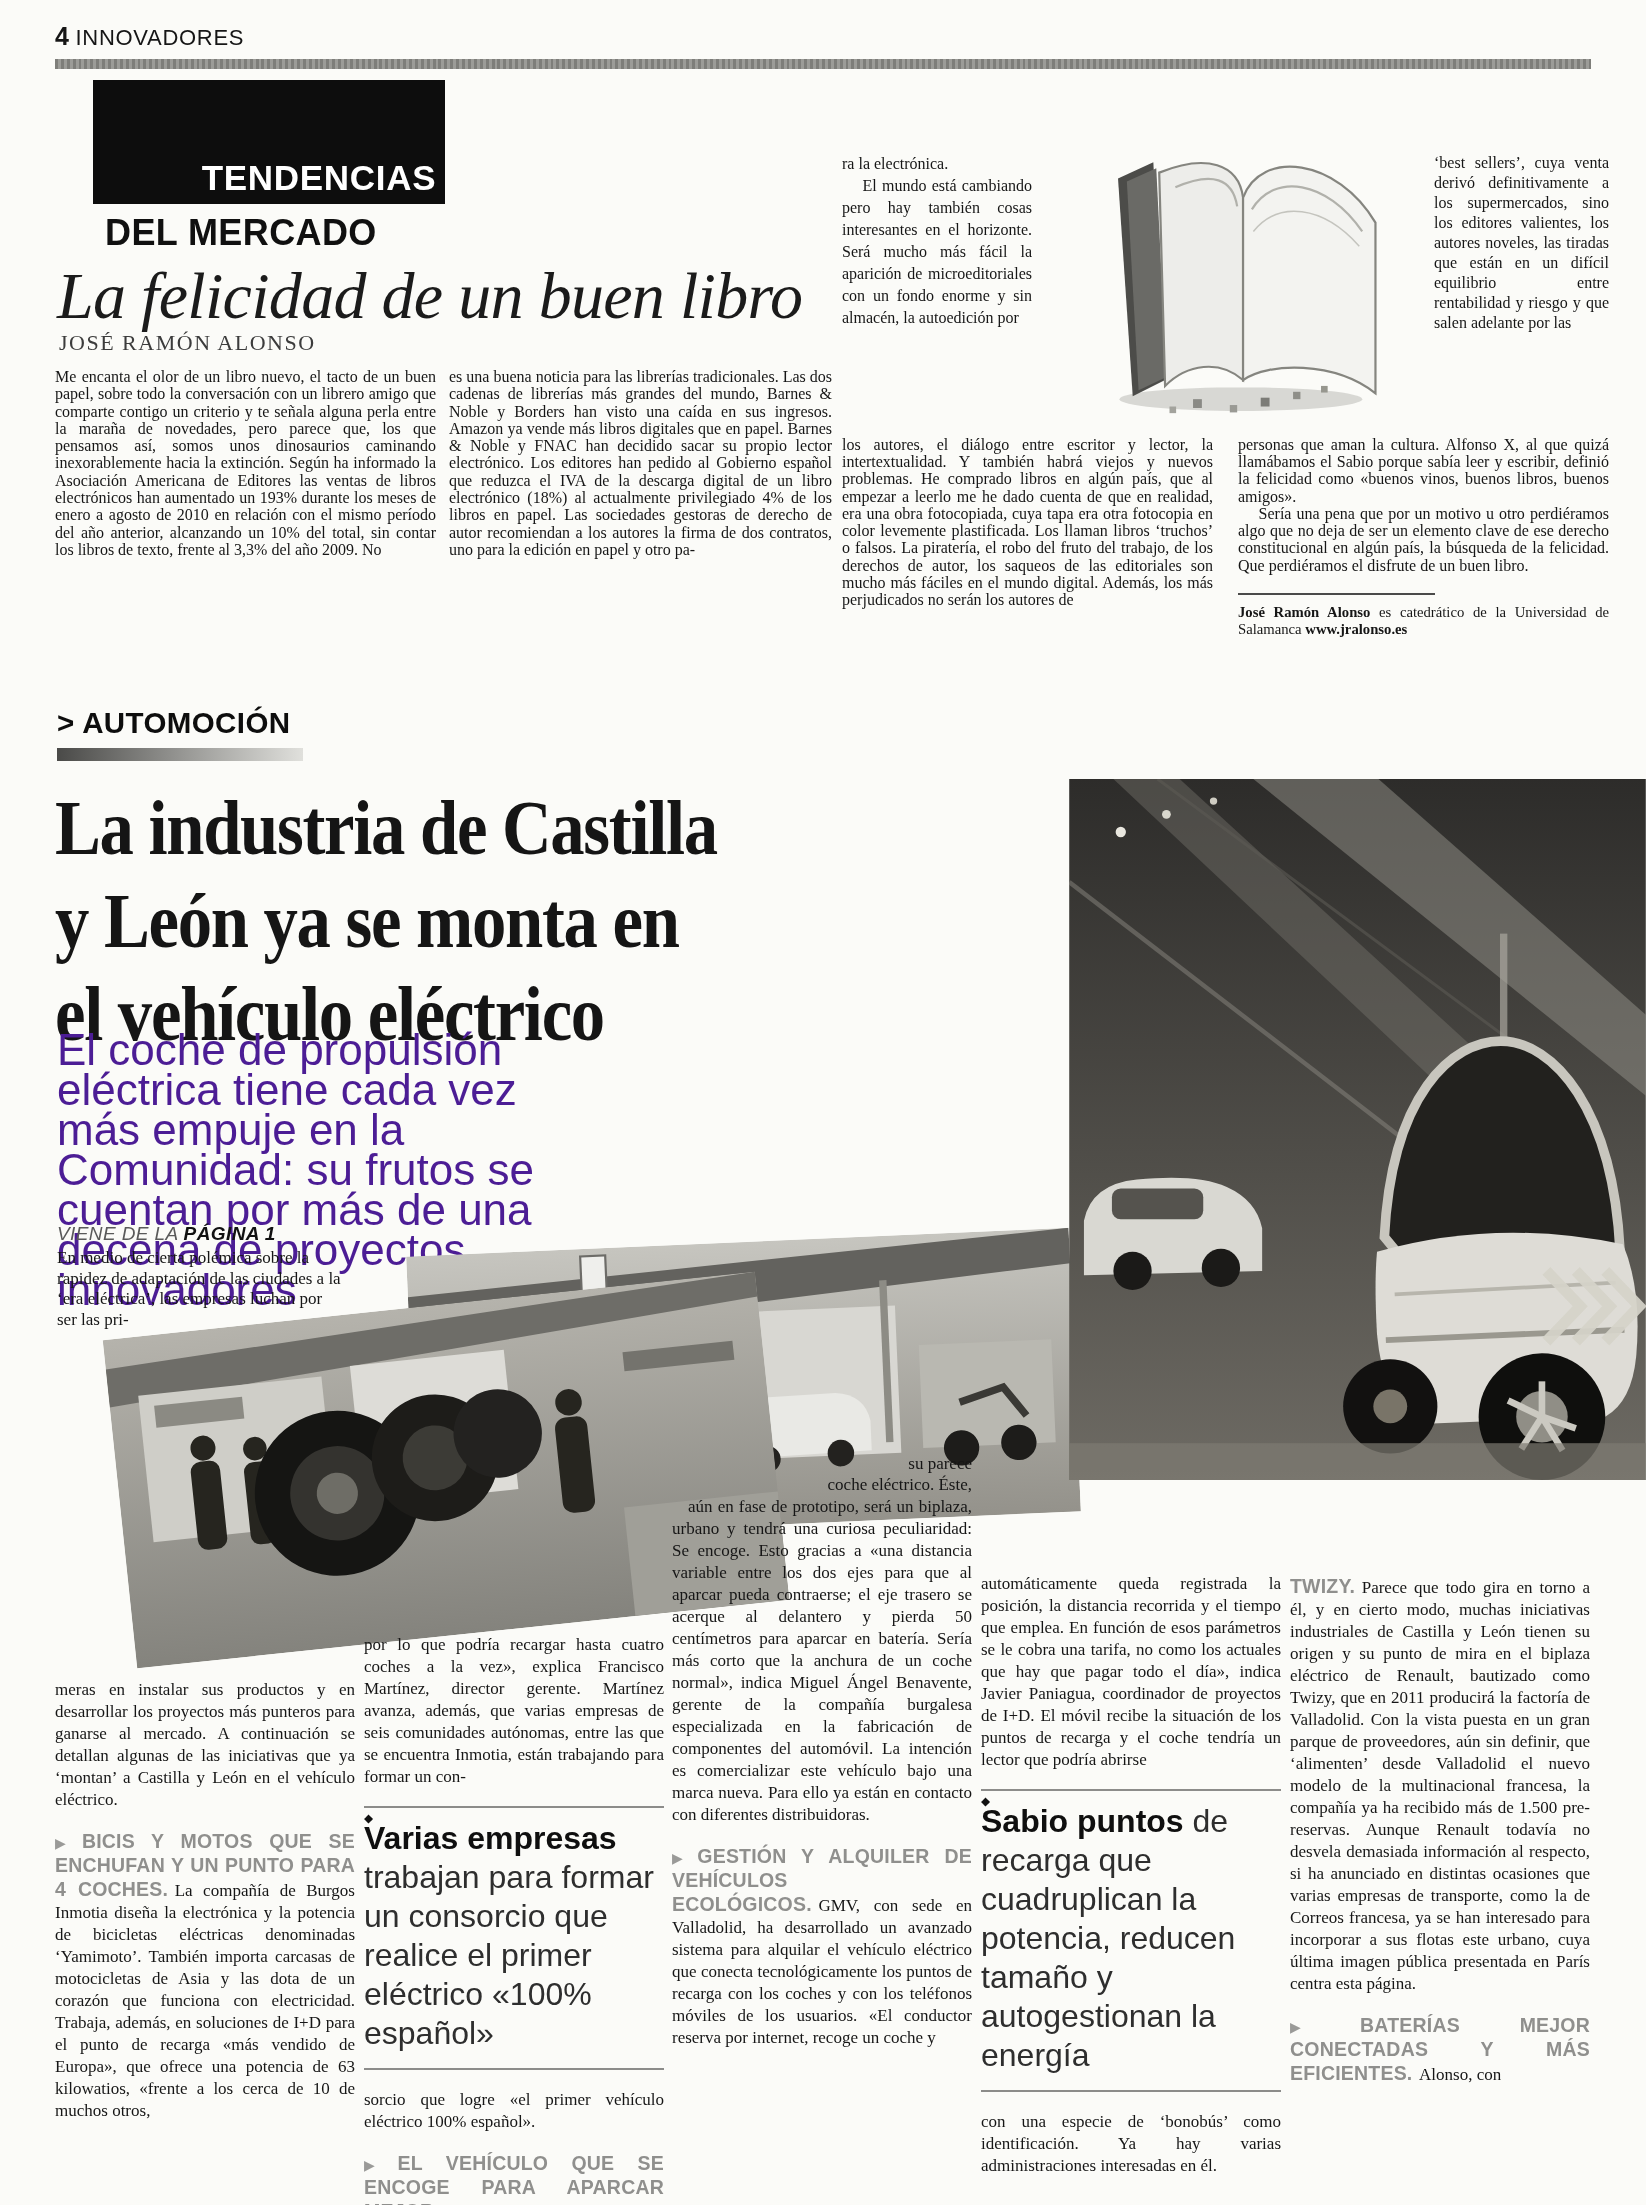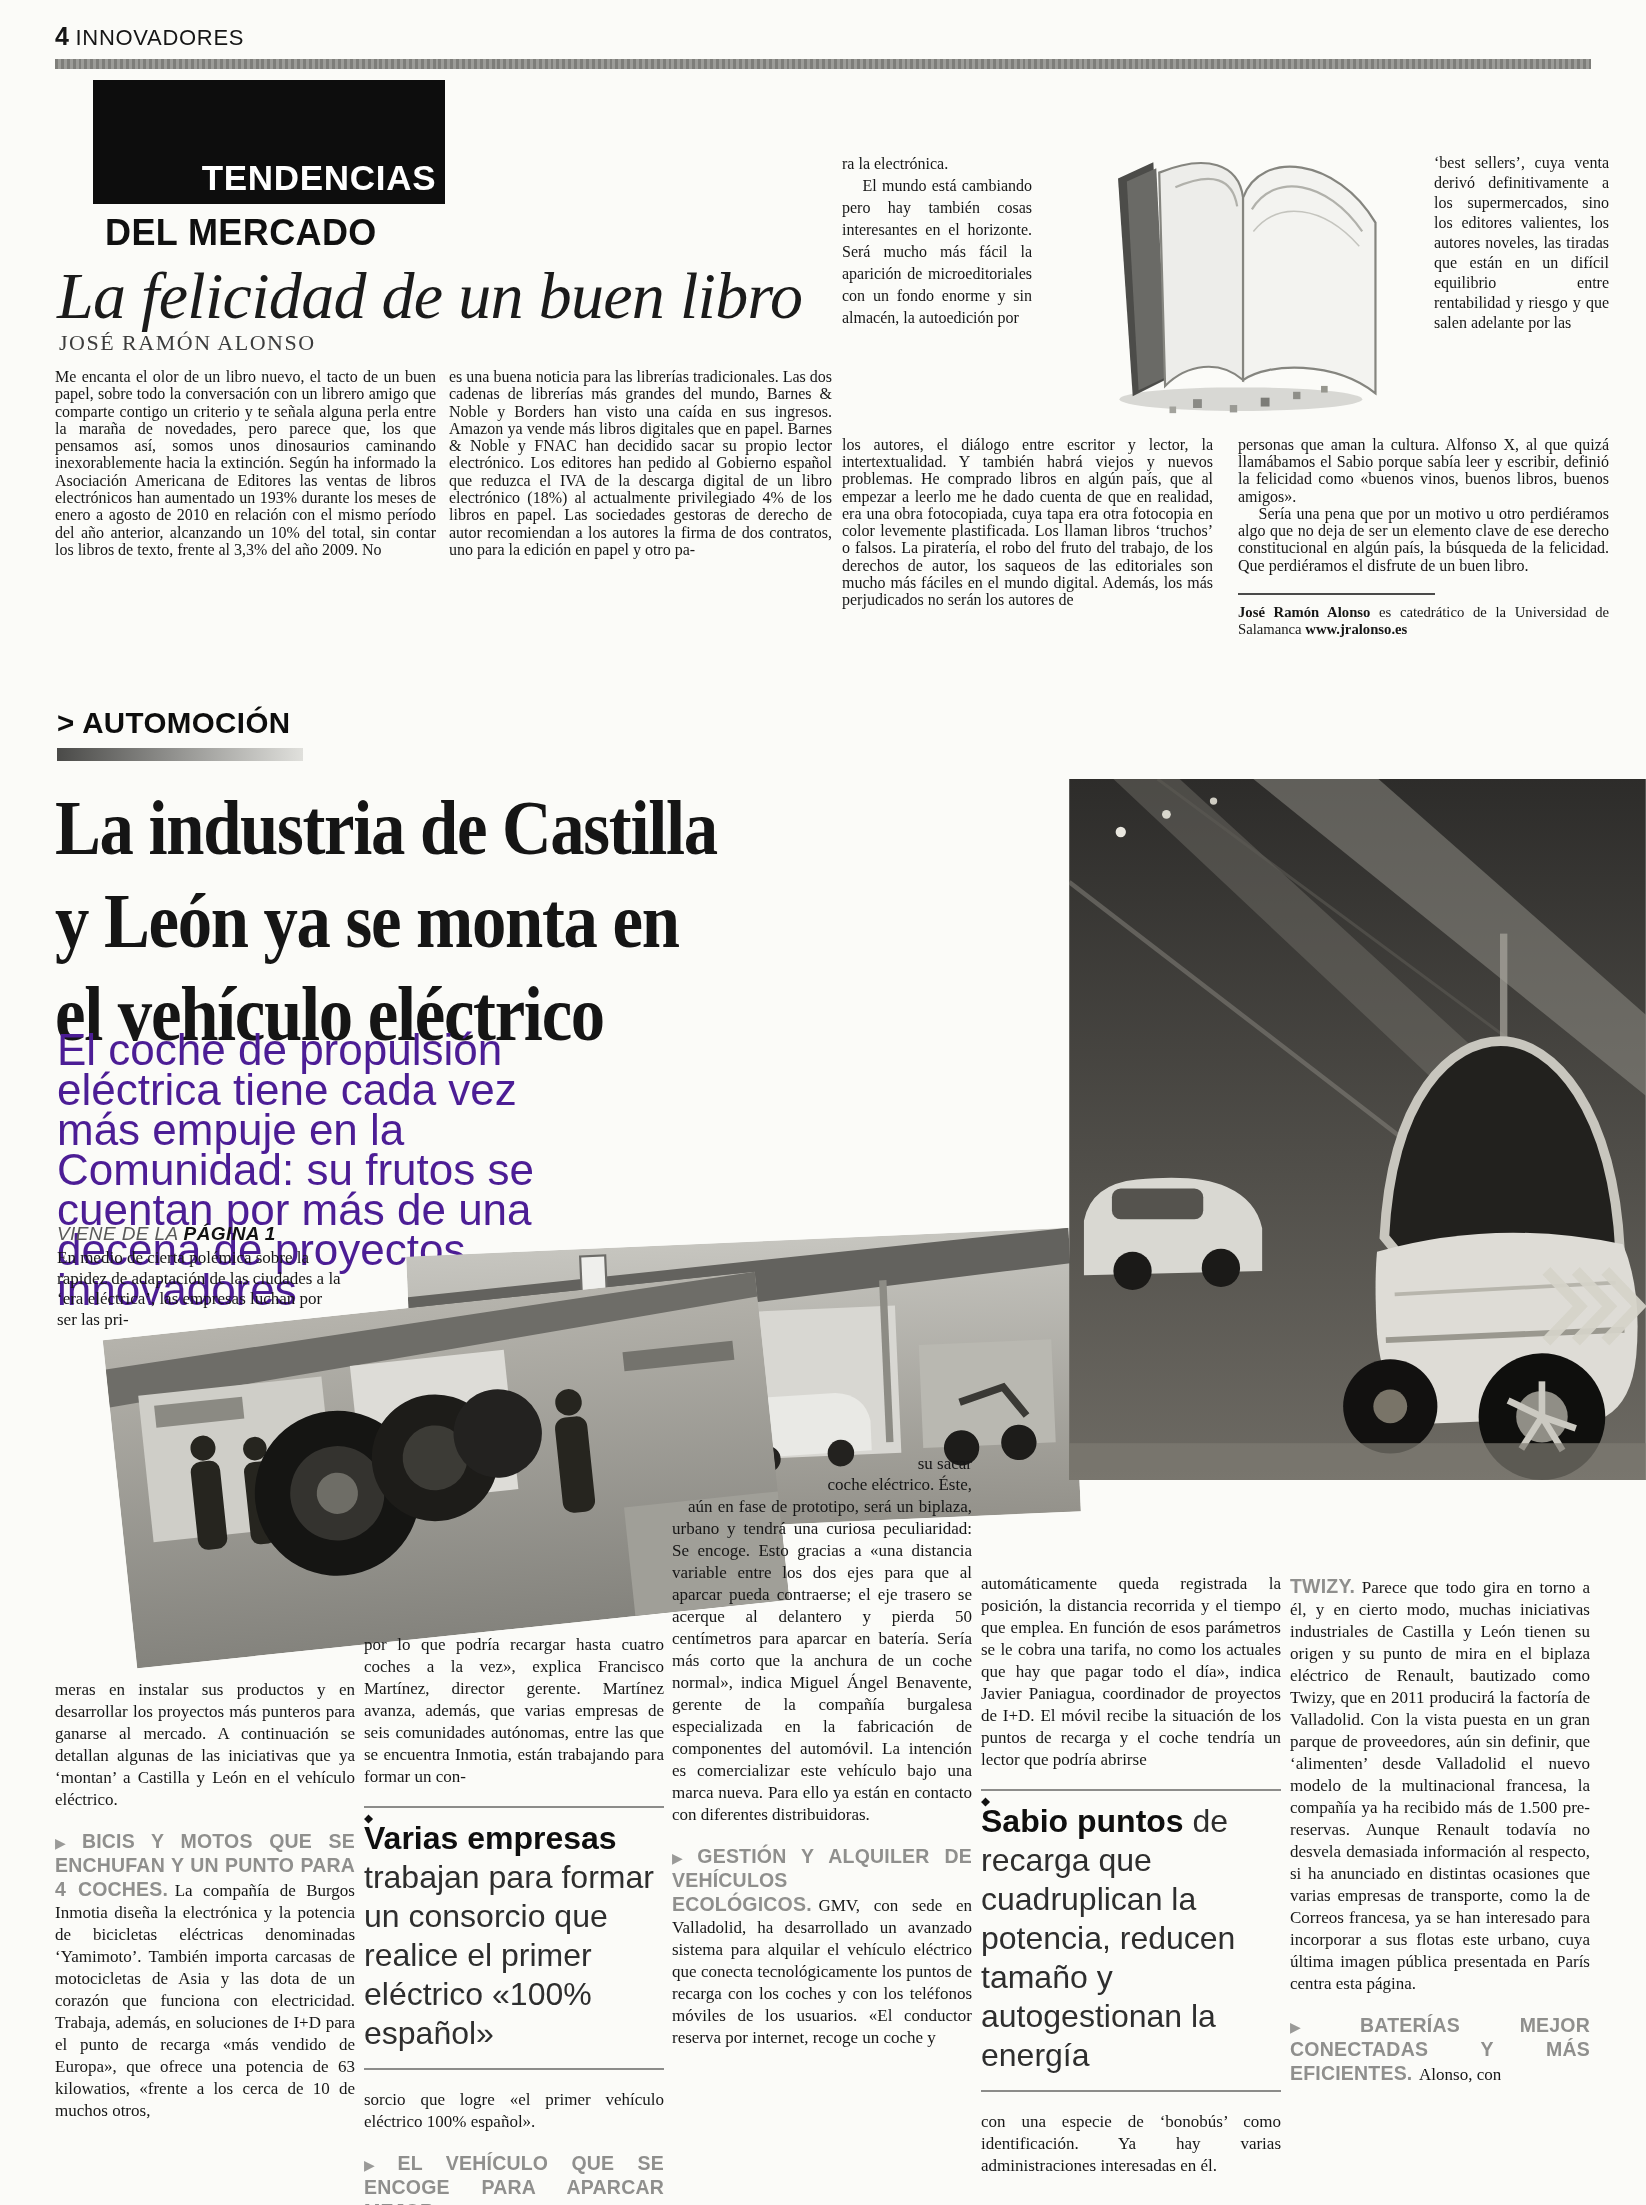--- a/index.html
+++ b/index.html
@@ -279,21 +279,21 @@
       <span class="q-bold">Varias empresas</span><span> trabajan para formar un consorcio que realice el primer eléctrico «100% español»</span>
     </div>
     <p class="gap">sorcio que logre «el primer vehículo eléctrico 100% español».</p>
     <p class="gap">
       <span class="tri">▶</span><span class="runhead">EL VEHÍCULO QUE SE ENCOGE PARA APARCAR MEJOR.</span><span>La burgalesa Casple apuesta por realizar</span>
     </p>
   </div>
 
   <div class="abs bcol bc3">
     <div class="c3intro">
-      <div>su sacar</div>
+      <div>su parece</div>
       <div>coche eléctrico. Éste,</div>
     </div>
     <p class="ti">aún en fase de prototipo, será un biplaza, urbano y tendrá una curiosa peculiaridad: Se encoge. Esto gracias a «una distancia variable entre los dos ejes para que al aparcar pueda contraerse; el eje trasero se acerque al delantero y pierda 50 centímetros para aparcar en batería. Sería más corto que la anchura de un coche normal», indica Miguel Ángel Benavente, gerente de la compañía burgalesa especializada en la fabricación de componentes del automóvil. La intención es comercializar este vehículo bajo una marca nueva. Para ello ya están en contacto con diferentes distribuidoras.</p>
     <p class="gap">
       <span class="tri">▶</span><span class="runhead">GESTIÓN Y ALQUILER DE VEHÍCULOS ECOLÓGICOS.</span><span>GMV, con sede en Valladolid, ha desarrollado un avanzado sistema para alquilar el vehículo eléctrico que conecta tecnológicamente los puntos de recarga con los coches y con los teléfonos móviles de los usuarios. «El conductor reserva por internet, recoge un coche y</span>
     </p>
   </div>
 
   <div class="abs bcol bc4">
     <p>automáticamente queda registrada la posición, la distancia recorrida y el tiempo que emplea. En función de esos parámetros se le cobra una tarifa, no como los actuales que hay que pagar todo el día», indica Javier Paniagua, coordinador de proyectos de I+D. El móvil recibe la situación de los puntos de recarga y el coche tendría un lector que podría abrirse</p>

